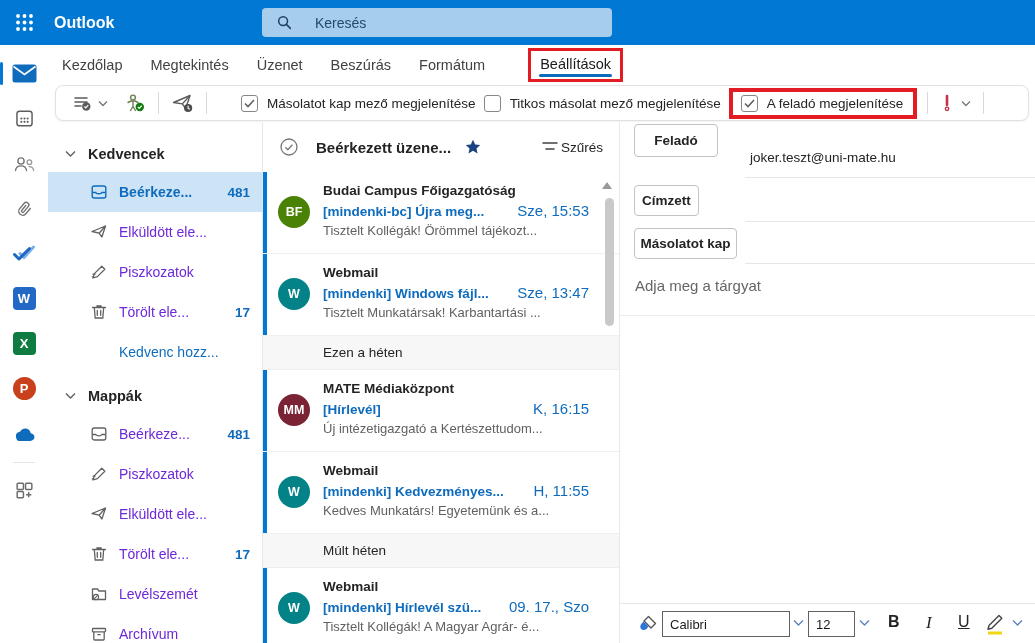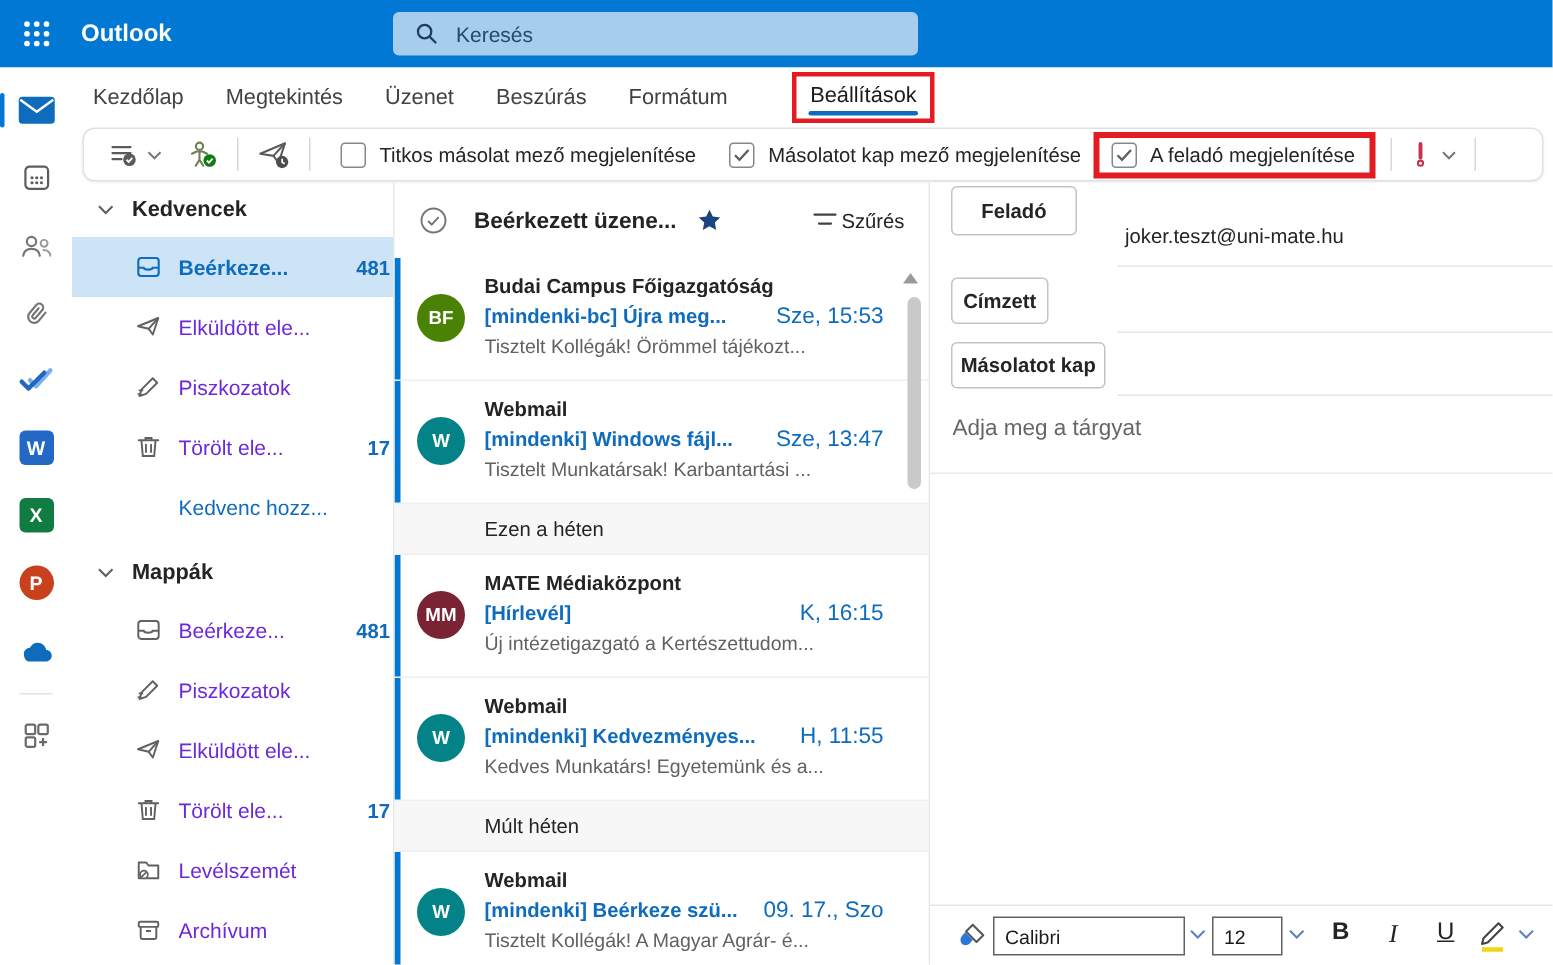--- a/index.html
+++ b/index.html
@@ -4,21 +4,21 @@
 <style>
   *{box-sizing:border-box;margin:0;padding:0}
   html,body{width:1035px;height:643px;overflow:hidden;background:#fff;
     font-family:"Liberation Sans",sans-serif;-webkit-font-smoothing:antialiased}
 
   
   .topbar{position:absolute;left:0;top:0;width:1035px;height:45px;background:#0078d4;display:flex;align-items:center}
   .waffle{width:48px;height:45px;display:flex;align-items:center;justify-content:center;cursor:pointer}
   .app-title{color:#fff;font-weight:700;font-size:16px;margin-left:6px}
   .searchbox{position:absolute;left:262px;top:8px;width:350px;height:29px;background:#a6cdec;border-radius:4px;
-    display:flex;align-items:center;padding-left:14px;gap:11px}
+    display:flex;align-items:center;padding-left:14px;gap:22px}
   .searchbox input{border:none;background:transparent;outline:none;font-size:14px;color:#1d3a55;width:260px;font-family:inherit}
   .searchbox input::placeholder{color:#234a6d;opacity:1}
 
   
   .rail{position:absolute;left:0;top:45px;width:48px;height:598px;background:#fff;padding-top:6px}
   .rail-item{height:45px;display:flex;align-items:center;justify-content:center;position:relative;cursor:pointer}
   .rail-item.sel::before{content:"";position:absolute;left:0;top:11px;bottom:11px;width:3px;background:#0078d4;border-radius:2px}
   .tile{width:23px;height:23px;border-radius:4px;color:#fff;font-weight:700;font-size:13px;display:flex;align-items:center;justify-content:center}
   .rail-divider{height:12px;display:flex;align-items:center;justify-content:center}
   .rail-divider i{display:block;width:22px;height:1px;background:#e3e3e3}
@@ -37,26 +37,26 @@
   .cmdic{display:flex;align-items:center;cursor:pointer;flex:none}
   .cb{display:flex;align-items:center;cursor:pointer;flex:none}
   .cbbox{width:17px;height:17px;border:1px solid #878787;border-radius:3px;background:#fff;display:flex;align-items:center;justify-content:center;flex:none}
   .cblabel{margin-left:9px;font-size:13.5px;color:#242424;white-space:nowrap}
   .red-wrap{display:flex;align-items:flex-start;border:4px solid #e31b23;padding:3px 10px 3px 8px;margin-left:8px;flex:none}
 
   
   .content{position:absolute;left:48px;top:122px;width:987px;height:521px;display:flex}
 
   
-  .folders{width:214px;flex:none}
+  .folders{width:214px;padding-top:14px;flex:none}
   .fsec-head{height:36px;display:flex;align-items:center;padding-left:17px;cursor:pointer}
   .fsec-head .t{margin-left:12px;font-weight:700;font-size:14.5px;color:#242424}
   .fitem{height:40px;display:flex;align-items:center;padding-left:42px;cursor:pointer}
   .fitem .lbl{margin-left:11px;font-size:14px;color:#6d28d9;white-space:nowrap;overflow:hidden}
-  .fitem .cnt{margin-left:auto;margin-right:2px;font-size:13.5px;font-weight:700;color:#0f6cbd}
+  .fitem .cnt{margin-left:auto;margin-right:12px;font-size:13.5px;font-weight:700;color:#0f6cbd}
   .fitem.sel{background:#cde4f7}
   .fitem.sel .lbl{color:#0f6cbd;font-weight:600}
   .fitem.link{padding-left:71px}
   .fitem.link .lbl{margin-left:0;color:#0f6cbd}
   .fsec-gap{height:6px}
 
   
   .list{width:358px;border-left:1px solid #e8e8e8;border-right:1px solid #e8e8e8;position:relative;overflow:hidden;flex:none}
   .list-head{height:50px;display:flex;align-items:center;padding:0 16px;cursor:default}
   .list-title{font-weight:700;font-size:15px;color:#242424;margin-left:17px;white-space:nowrap}
@@ -233,32 +233,32 @@
     <div class="cmdic">
       <svg width="23" height="20" viewBox="0 0 22 20">
         <path d="M2 9.5L18.5 2.5l-4.3 13-3.4-4.6z" fill="none" stroke="#5b5b5b" stroke-width="1.4" stroke-linejoin="round"></path>
         <path d="M10.8 10.9l7.7-8.4" fill="none" stroke="#5b5b5b" stroke-width="1.4"></path>
         <circle cx="16.6" cy="15" r="4.1" fill="#4d4d4d"></circle>
         <path d="M16.6 12.8v2.4l1.7 1" fill="none" stroke="#fff" stroke-width="1.1"></path>
       </svg>
     </div>
     <div class="vdiv"></div>
 
-    <div class="cb" style="margin-left:8px">
-      <span class="cbbox"></span>
-      <span class="cblabel">Titkos másolat mező megjelenítése</span>
-    </div>
-
     <div class="cb" style="margin-left:22px">
       <span class="cbbox">
         <svg width="11" height="9" viewBox="0 0 11 9">
           <path d="M1 4.5l3 3 6-6.5" fill="none" stroke="#616161" stroke-width="1.6"></path>
         </svg>
       </span>
       <span class="cblabel">Másolatot kap mező megjelenítése</span>
+    </div>
+
+    <div class="cb" style="margin-left:8px">
+      <span class="cbbox"></span>
+      <span class="cblabel">Titkos másolat mező megjelenítése</span>
     </div>
 
     <div class="red-wrap">
       <div class="cb">
         <span class="cbbox">
           <svg width="11" height="9" viewBox="0 0 11 9">
             <path d="M1 4.5l3 3 6-6.5" fill="none" stroke="#616161" stroke-width="1.6"></path>
           </svg>
         </span>
         <span class="cblabel">A feladó megjelenítése</span>
@@ -442,21 +442,21 @@
       <div class="prev">Kedves Munkatárs! Egyetemünk és a...</div>
     </div>
 
     <div class="ghead">Múlt héten</div>
 
     <div class="msg">
       <span class="bar"></span>
       <span class="av" style="background: rgb(3, 131, 135);">W</span>
       <div class="sender">Webmail</div>
       <div class="l2">
-        <span class="subj">[mindenki] Beérkeze szü...</span>
+        <span class="subj">[mindenki] Hírlevél szü...</span>
         <span class="time">09. 17., Szo</span>
       </div>
       <div class="prev">Tisztelt Kollégák! A Magyar Agrár- é...</div>
     </div>
 
     <div class="scroll-up"></div>
     <div class="scroll-thumb"></div>
   </div>
 
   <div class="compose">

